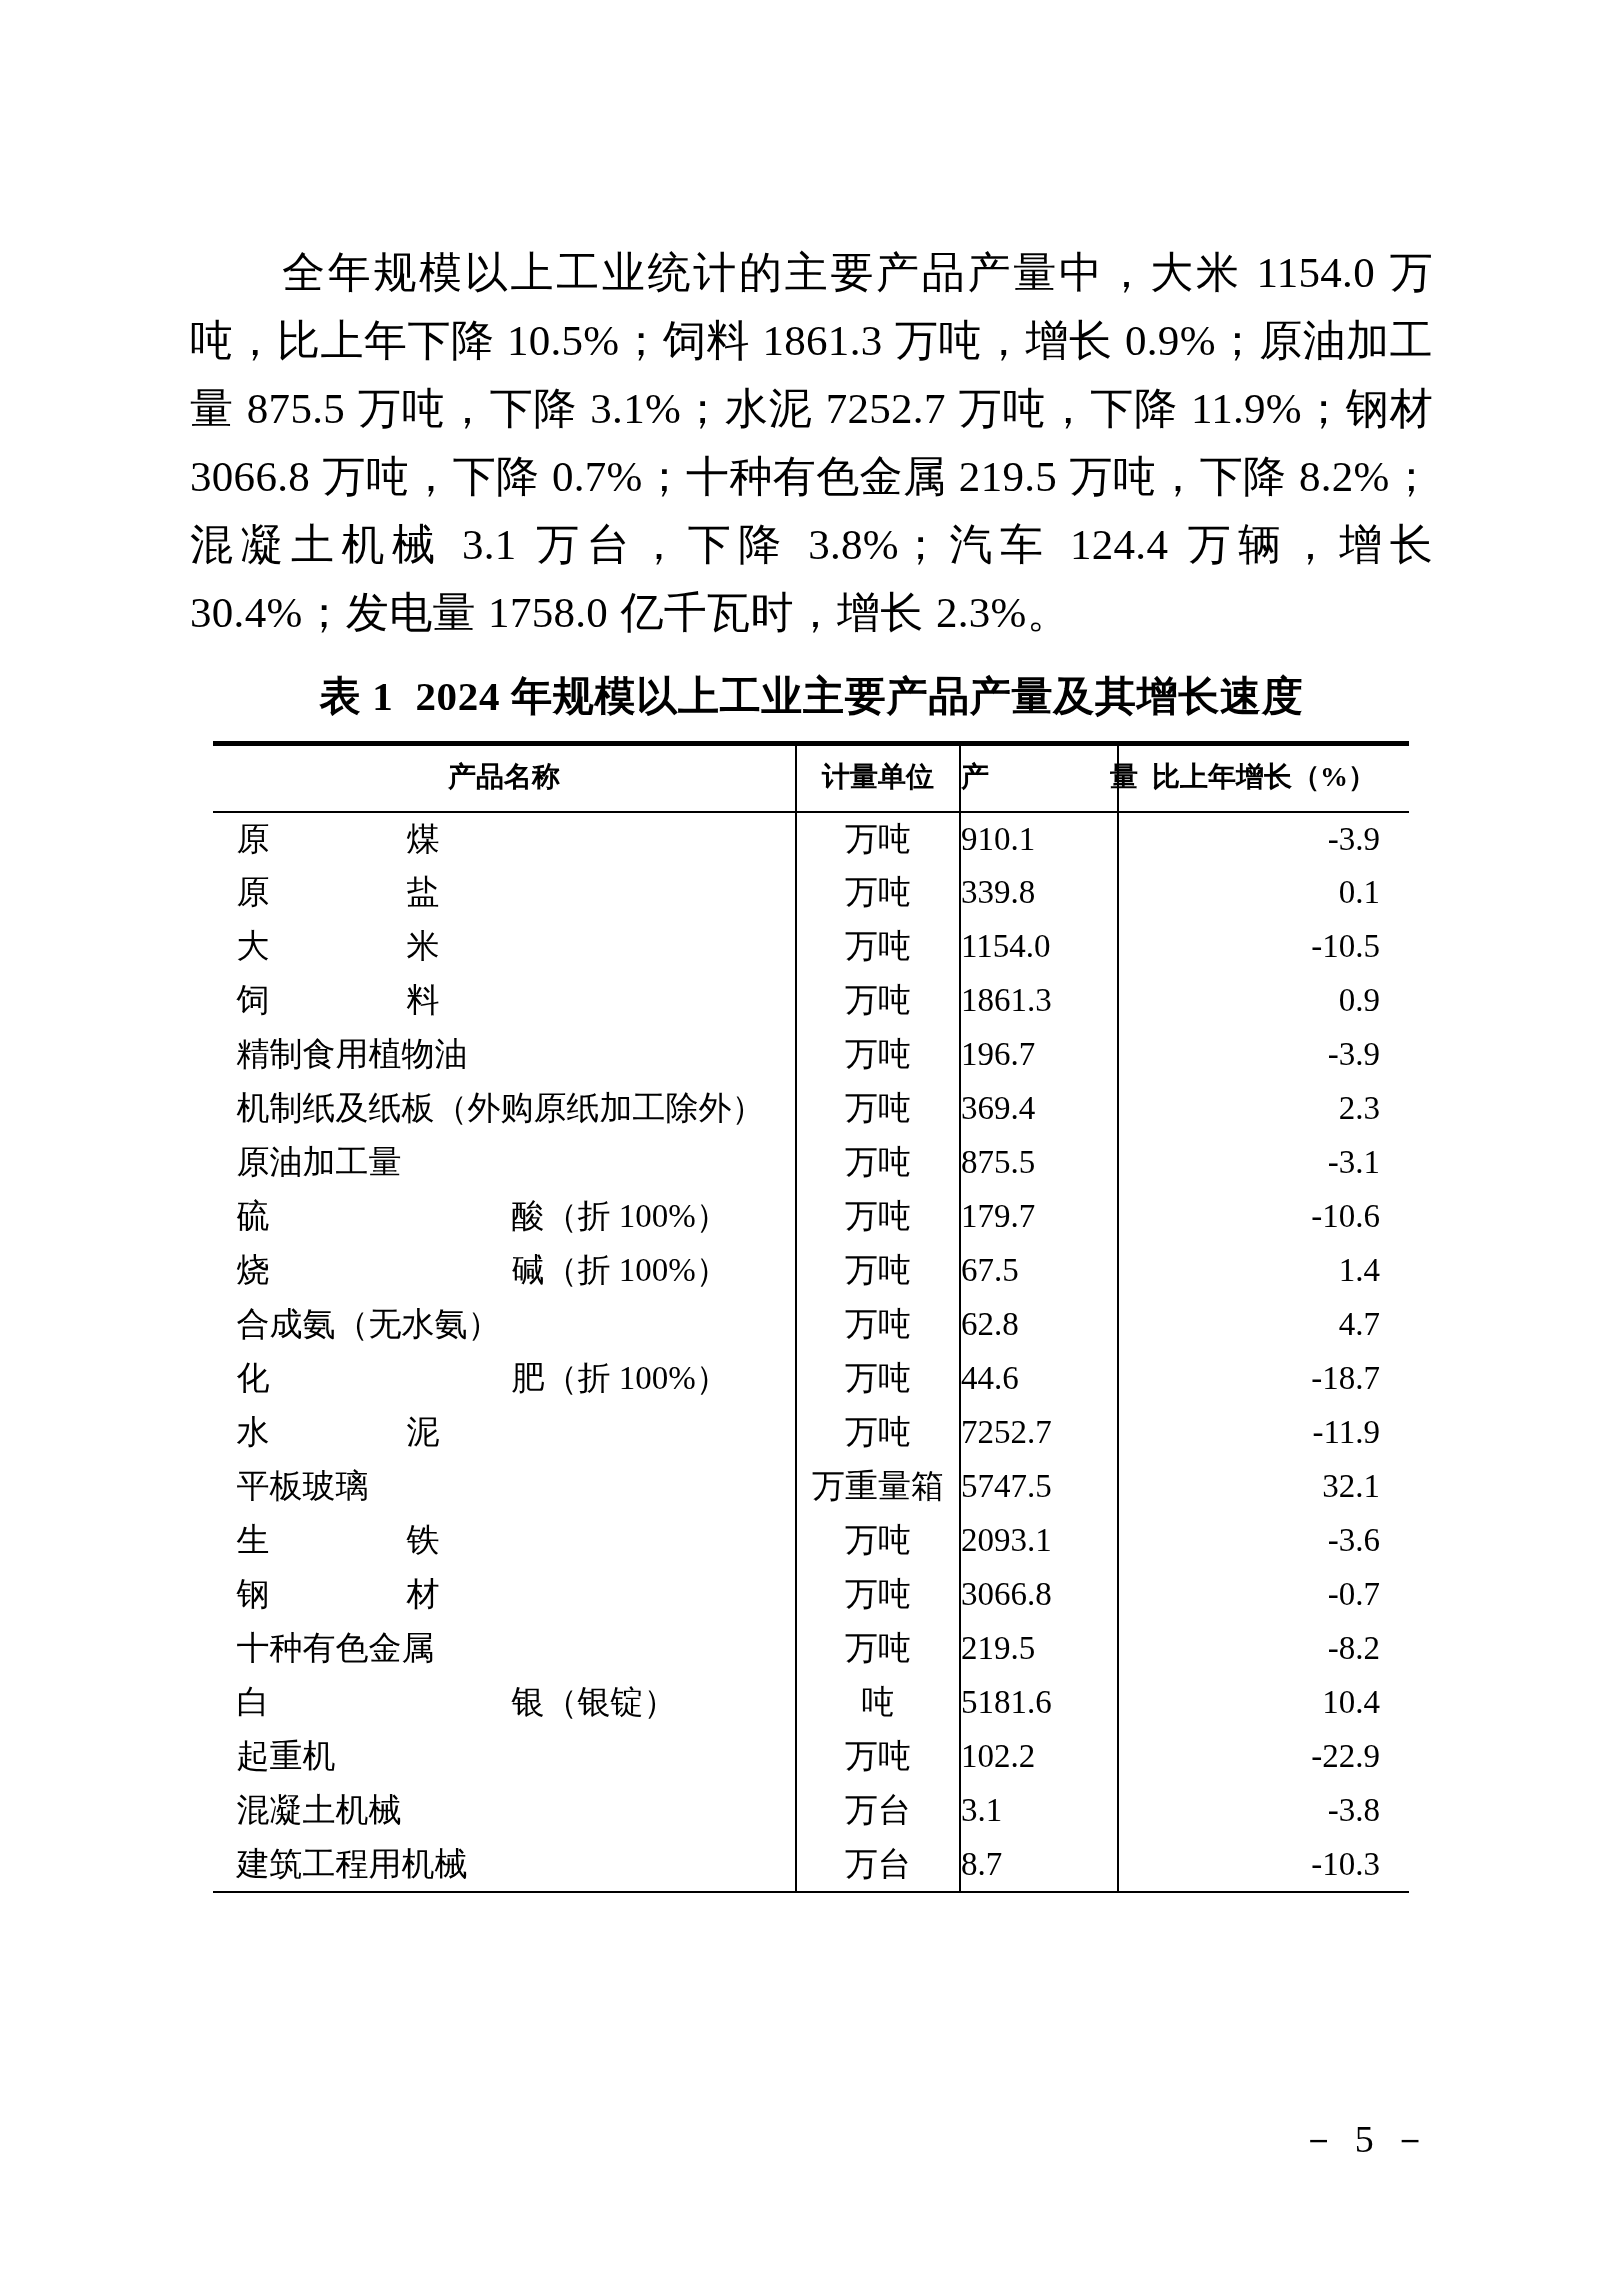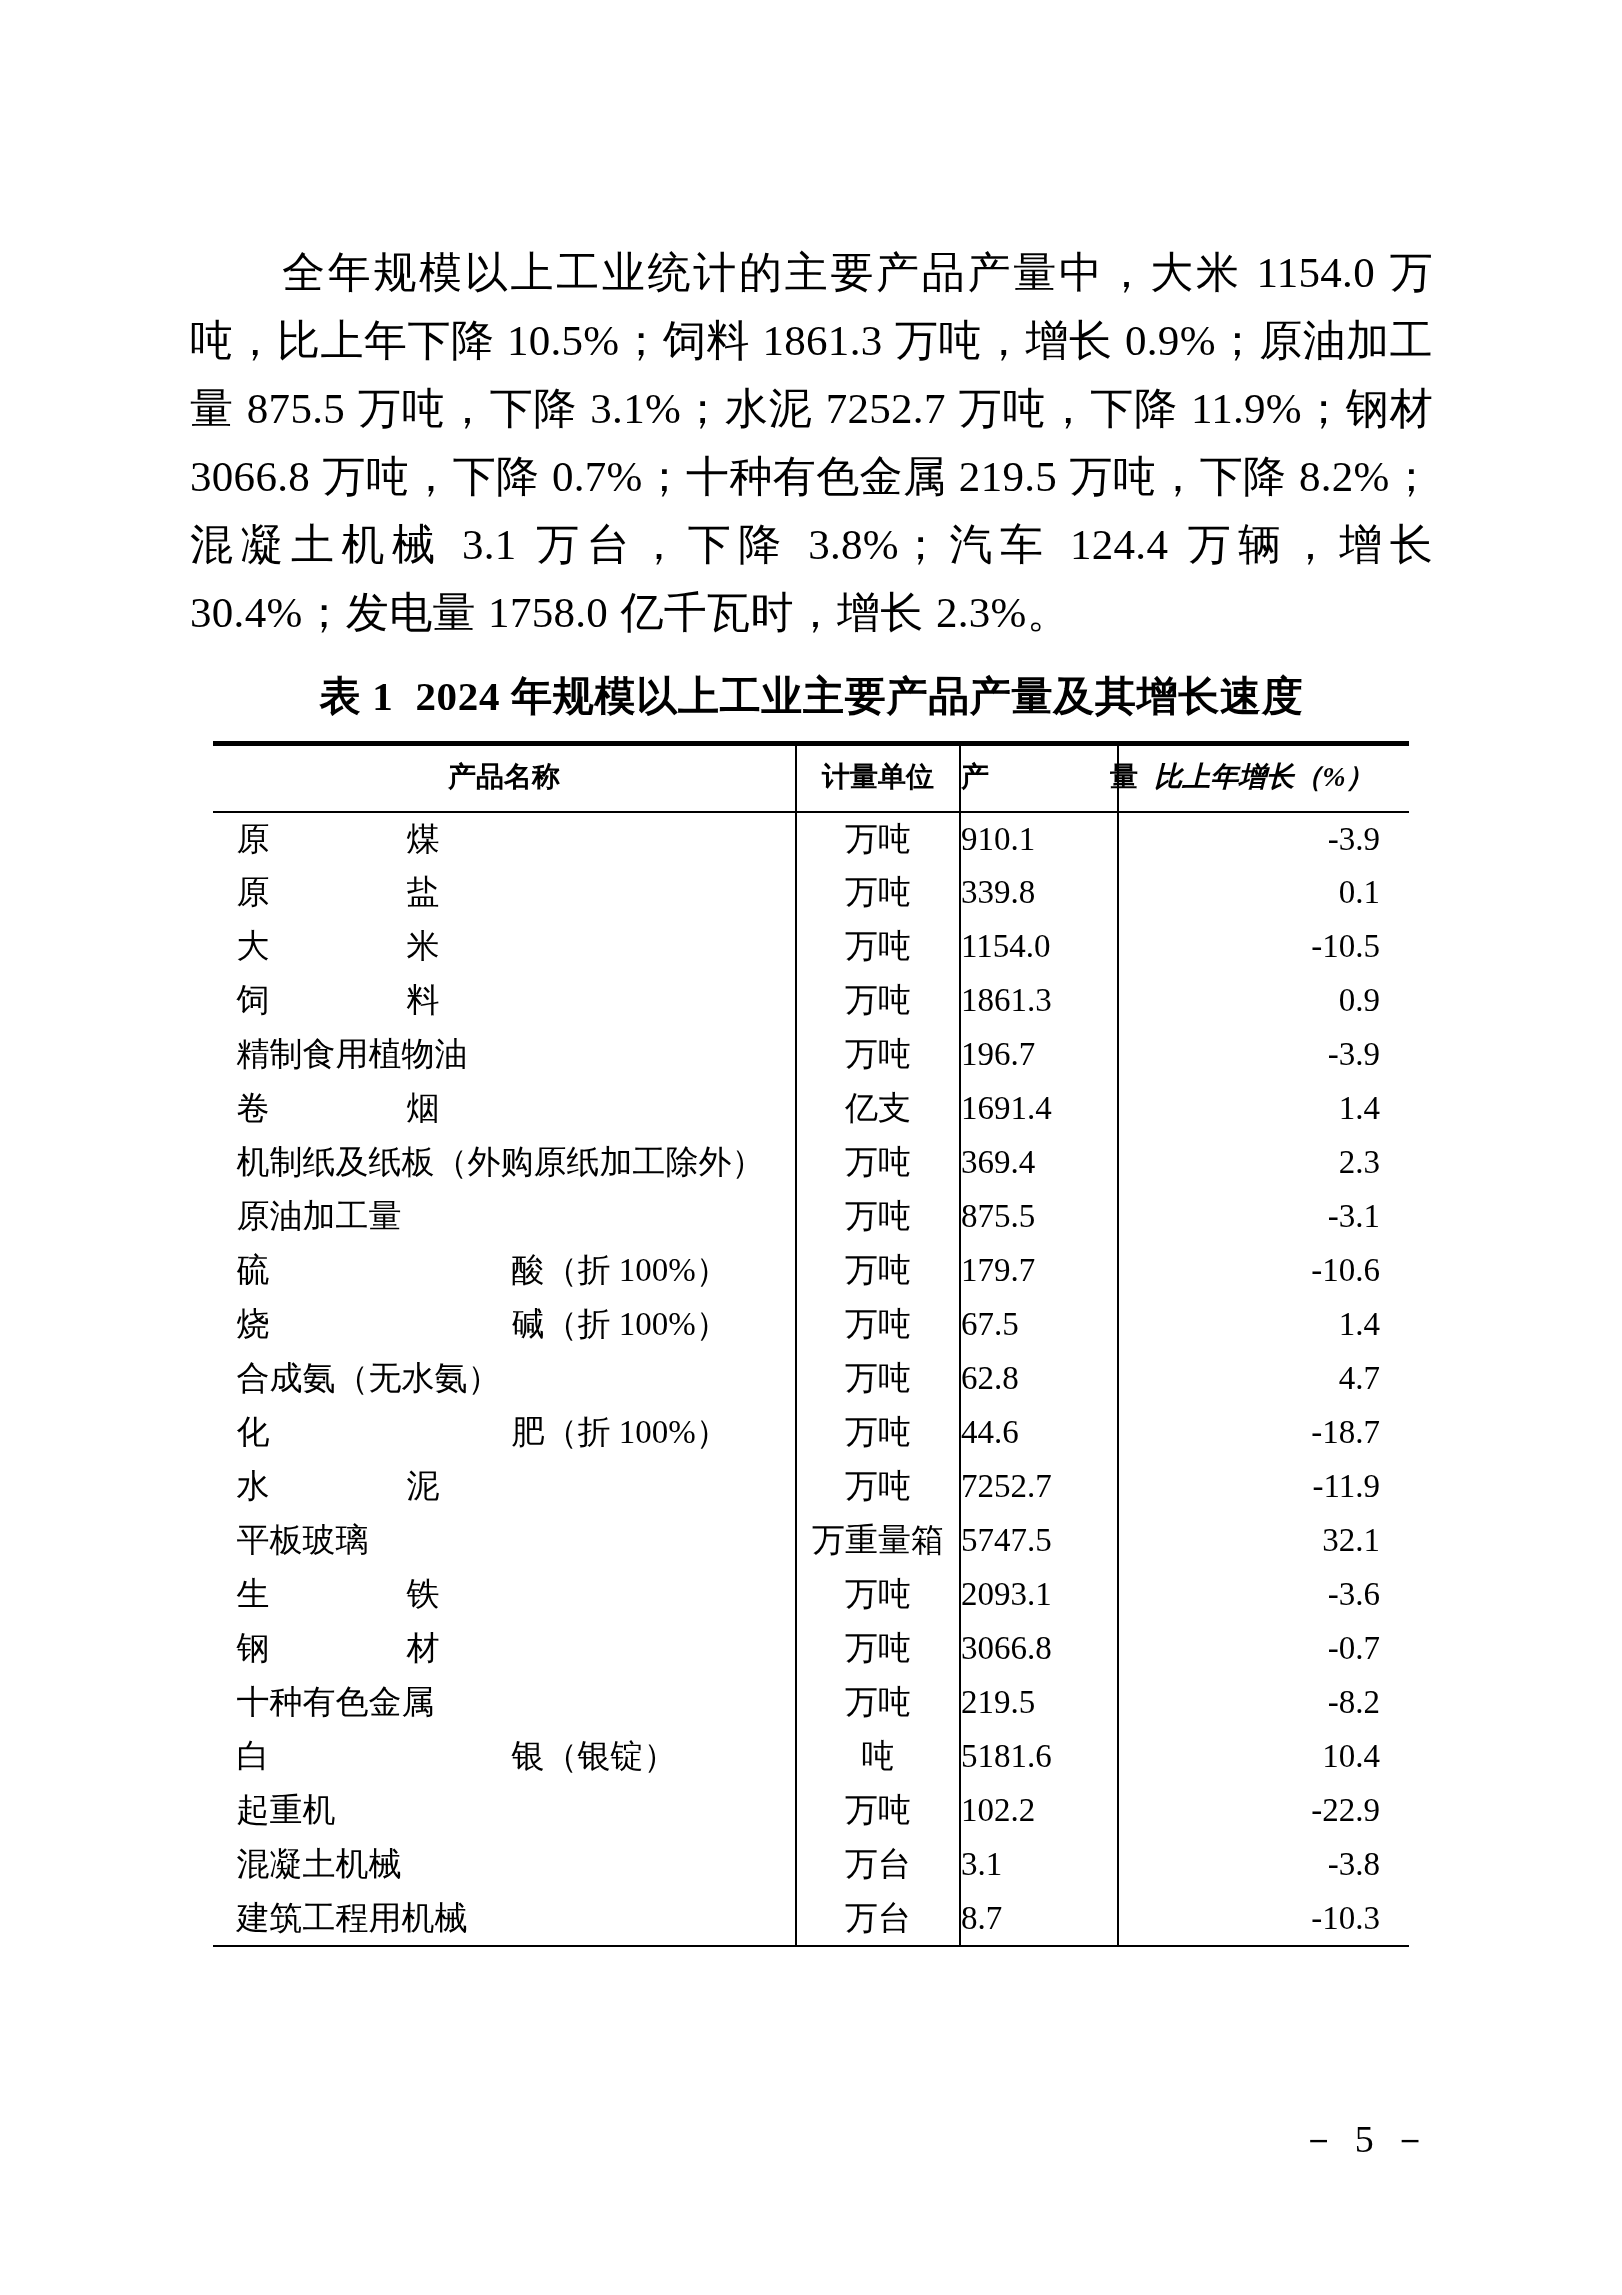--- a/index.html
+++ b/index.html
@@ -74,21 +74,21 @@
     font-size: 28px;
     padding: 11.8px 0 14.4px 0;
     height: 68px;
     vertical-align: middle;
     border-top: 5.9px solid #000;
     border-bottom: 2px solid #000;
   }
   table.data thead th.th-name { text-align: center; }
   table.data thead th.th-unit { text-align: center; border-left: 2px solid #000; }
   table.data thead th.th-qty  { text-align: center; border-left: 2px solid #000; }
-  table.data thead th.th-grow { text-align: center; border-left: 2px solid #000; font-style: italic; }
+  table.data thead th.th-grow { text-align: center; border-left: 2px solid #000; }
 
   table.data tbody td {
     height: 54px;
     padding: 0;
     vertical-align: middle;
     font-size: 33px;
   }
   table.data tbody td.c1 { text-align: left;  padding-left: 23.6px; }
   table.data tbody td.c2 { text-align: center; border-left: 2px solid #000; }
   table.data tbody td.c3 {  border-left: 2px solid #000; padding-right: 17px; margin-top: 19px; }
@@ -165,26 +165,20 @@
             <td class="c3">1861.3</td>
             <td class="c4">0.9</td>
           </tr>
           <tr>
             <td class="c1"><span>精制食用植物油</span></td>
             <td class="c2">万吨</td>
             <td class="c3">196.7</td>
             <td class="c4">-3.9</td>
           </tr>
           <tr>
-            <td class="c1"><span class="nm w2">卷烟</span></td>
-            <td class="c2">亿支</td>
-            <td class="c3">1691.4</td>
-            <td class="c4">1.4</td>
-          </tr>
-          <tr>
             <td class="c1"><span>机制纸及纸板（外购原纸加工除外）</span></td>
             <td class="c2">万吨</td>
             <td class="c3">369.4</td>
             <td class="c4">2.3</td>
           </tr>
           <tr>
             <td class="c1"><span>原油加工量</span></td>
             <td class="c2">万吨</td>
             <td class="c3">875.5</td>
             <td class="c4">-3.1</td>

